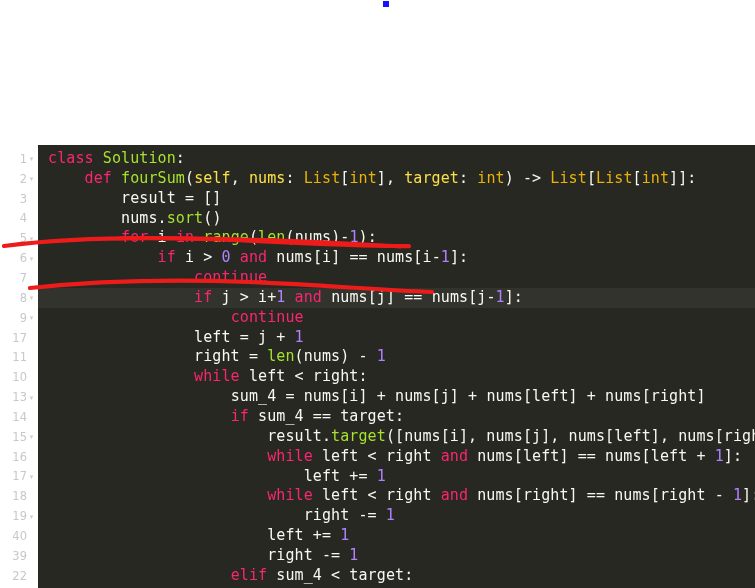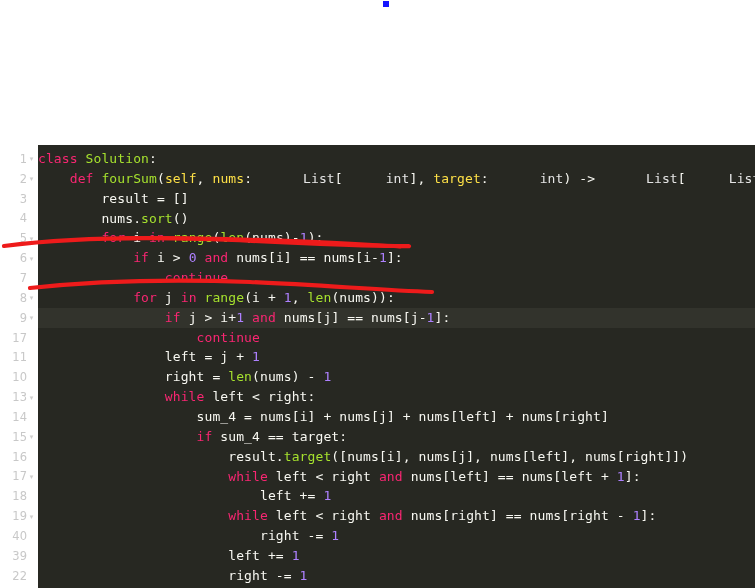--- a/index.html
+++ b/index.html
@@ -48,33 +48,34 @@
   .fold.empty{visibility:hidden;}
 
   .code{
     flex:1 1 auto;background:#272822;padding-top:4px;position:relative;
     overflow:hidden;
   }
   .line{
     height:19.85px;
     line-height:19.85px;
     white-space:pre;
-    font-size:13px;
+    font-size:15px;
     font-family:"DejaVu Sans Mono", monospace;
     color:#f8f8f2;
+    padding-left:10px;
     box-sizing:border-box;
     letter-spacing:0.1px;
   }
   .line.active{background:#32332c;}
 
   
   .k{color:#f92672;}   
   .f{color:#a6e22e;}   
   .n{color:#ae81ff;}   
-  .t{color:#e5e5e5;margin-left:43px;}   
+  .t{color:#eab308;}   
   .s{color:#fde047;}   
   .p{color:#f8f8f2;}   
   .cls{color:#a6e22e;} 
 
   
   .annot{position:absolute;left:0;top:145px;width:755px;height:443px;pointer-events:none;}
 </style>
 </head>
 <body>
 
@@ -175,21 +176,20 @@
         <div class="gutter-row"></div>
       </div>
     <div class="code">
         <div class="line"><span class="k">class</span> <span class="cls">Solution</span>:</div>
         <div class="line">    <span class="k">def</span> <span class="f">fourSum</span>(<span class="s">self</span>, <span class="s">nums</span>: <span class="t">List</span>[<span class="t">int</span>], <span class="s">target</span>: <span class="t">int</span>) -&gt; <span class="t">List</span>[<span class="t">List</span>[<span class="t">int</span>]]:</div>
         <div class="line">        <span class="p">result</span> = []</div>
         <div class="line">        <span class="p">nums</span>.<span class="f">sort</span>()</div>
         <div class="line">        <span class="k">for</span> <span class="p">i</span> <span class="k">in</span> <span class="f">range</span>(<span class="f">len</span>(<span class="p">nums</span>)-<span class="n">1</span>):</div>
         <div class="line">            <span class="k">if</span> <span class="p">i</span> &gt; <span class="n">0</span> <span class="k">and</span> <span class="p">nums</span>[<span class="p">i</span>] == <span class="p">nums</span>[<span class="p">i</span>-<span class="n">1</span>]:</div>
         <div class="line">                <span class="k">continue</span></div>
-        <div class="line">            <span class="k">for</span> <span class="p">j</span> <span class="k">in</span> <span class="f">range</span>(<span class="p">i</span> + <span class="n">1</span>, <span class="f">len</span>(<span class="p">nums</span>)):</div>
         <div class="line active">                <span class="k">if</span> <span class="p">j</span> &gt; <span class="p">i</span>+<span class="n">1</span> <span class="k">and</span> <span class="p">nums</span>[<span class="p">j</span>] == <span class="p">nums</span>[<span class="p">j</span>-<span class="n">1</span>]:</div>
         <div class="line">                    <span class="k">continue</span></div>
         <div class="line">                <span class="p">left</span> = <span class="p">j</span> + <span class="n">1</span></div>
         <div class="line">                <span class="p">right</span> = <span class="f">len</span>(<span class="p">nums</span>) - <span class="n">1</span></div>
         <div class="line">                <span class="k">while</span> <span class="p">left</span> &lt; <span class="p">right</span>:</div>
         <div class="line">                    <span class="p">sum_4</span> = <span class="p">nums</span>[<span class="p">i</span>] + <span class="p">nums</span>[<span class="p">j</span>] + <span class="p">nums</span>[<span class="p">left</span>] + <span class="p">nums</span>[<span class="p">right</span>]</div>
         <div class="line">                    <span class="k">if</span> <span class="p">sum_4</span> == <span class="p">target</span>:</div>
         <div class="line">                        <span class="p">result</span>.<span class="f">target</span>([<span class="p">nums</span>[<span class="p">i</span>], <span class="p">nums</span>[<span class="p">j</span>], <span class="p">nums</span>[<span class="p">left</span>], <span class="p">nums</span>[<span class="p">right</span>]])</div>
         <div class="line">                        <span class="k">while</span> <span class="p">left</span> &lt; <span class="p">right</span> <span class="k">and</span> <span class="p">nums</span>[<span class="p">left</span>] == <span class="p">nums</span>[<span class="p">left</span> + <span class="n">1</span>]:</div>
         <div class="line">                            <span class="p">left</span> += <span class="n">1</span></div>

